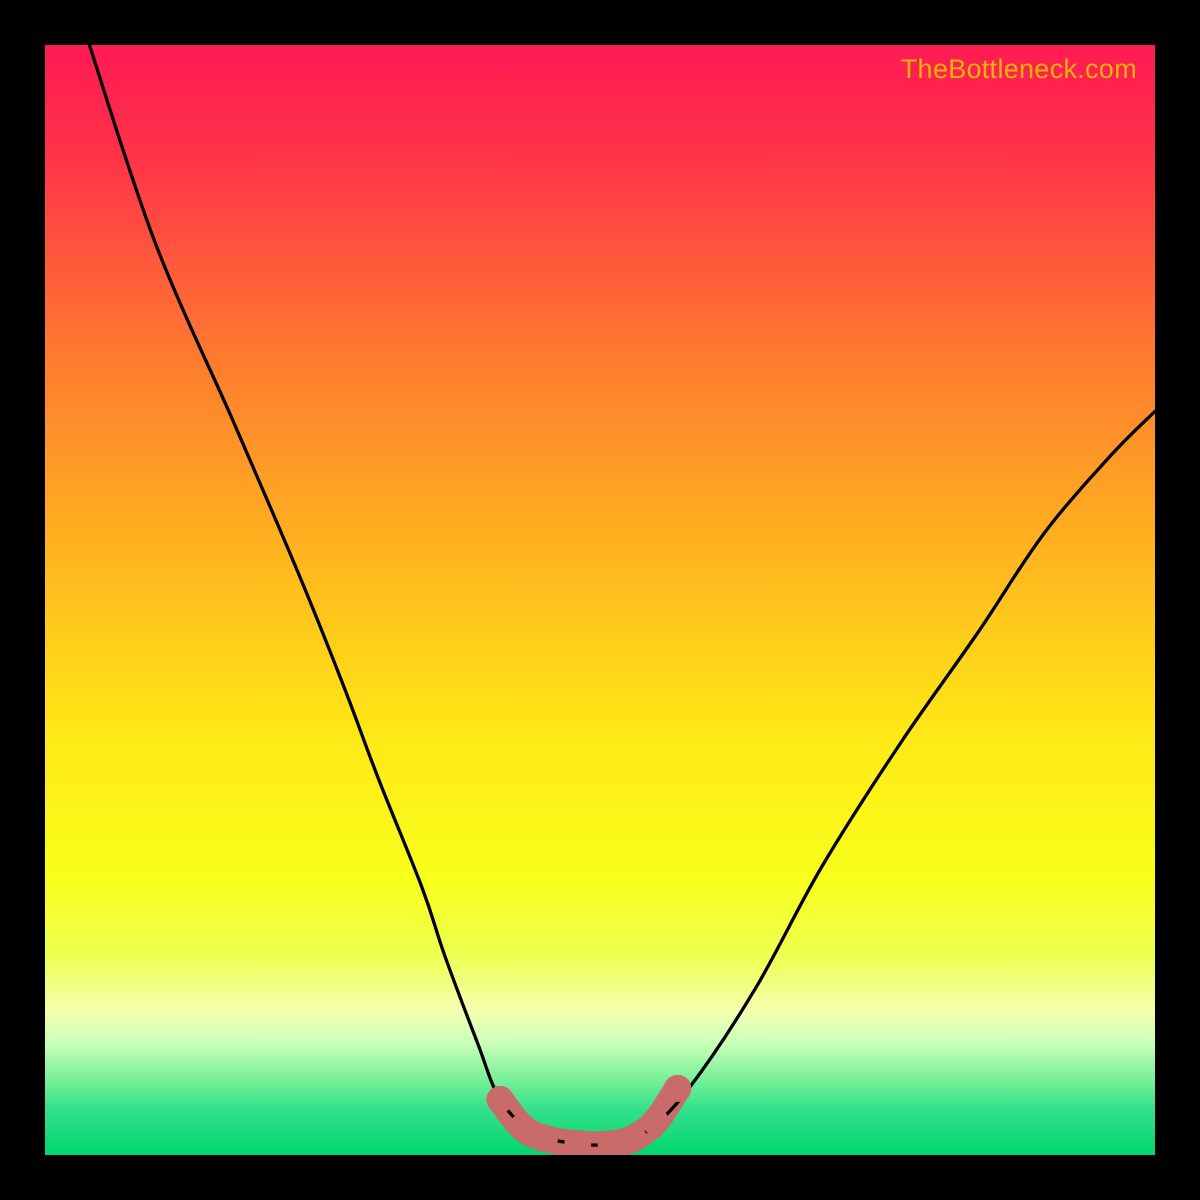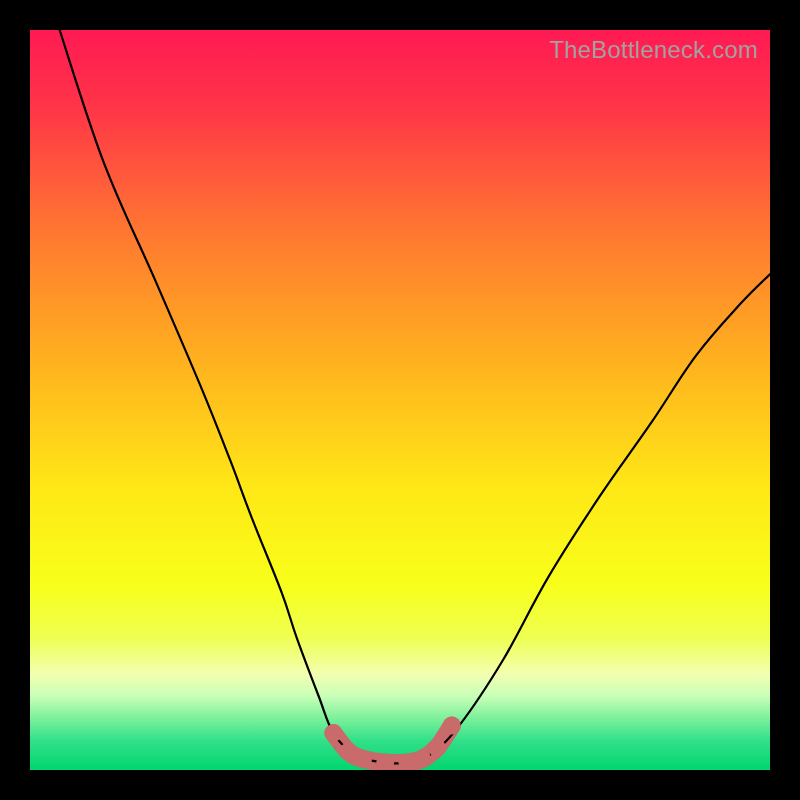--- a/index.html
+++ b/index.html
@@ -26,22 +26,22 @@
     overflow: hidden;
   }
   .gradient {
     position: absolute;
     inset: 0;
   }
   .watermark {
     position: absolute;
     top: 6px;
     right: 12px;
-    color: #a3a3a3;
-    font-size: 24px;
+    color: #eab308;
+    font-size: 18px;
     font-weight: 500;
     letter-spacing: 0.2px;
   }
   svg.curve {
     position: absolute;
     inset: 0;
   }
 </style>
 </head>
 <body>

